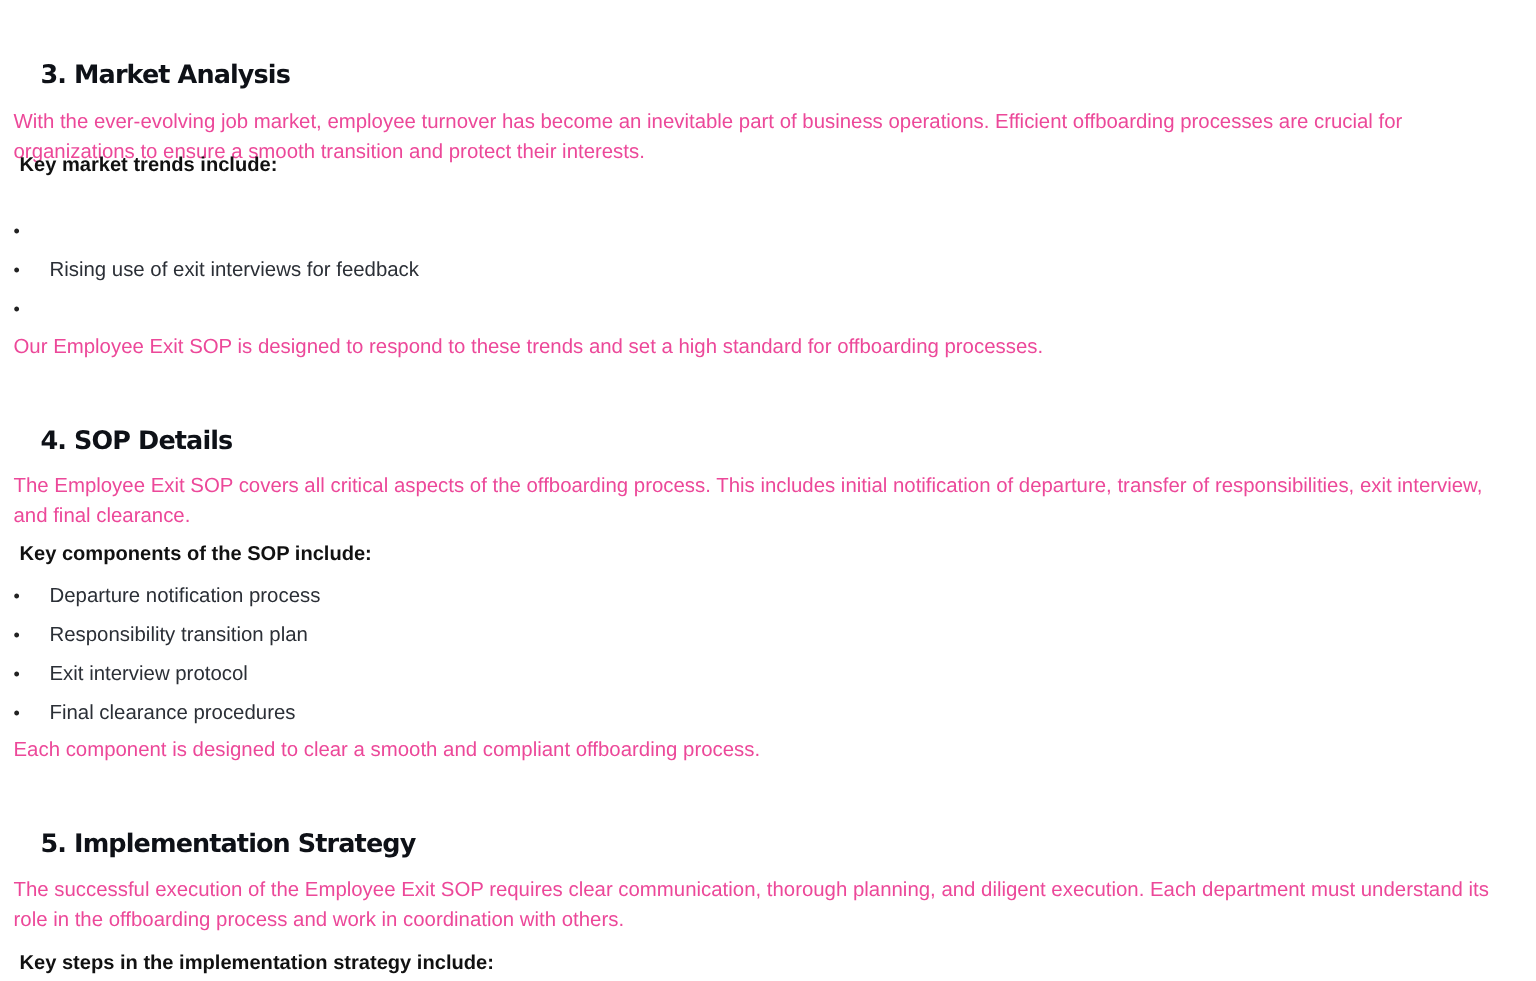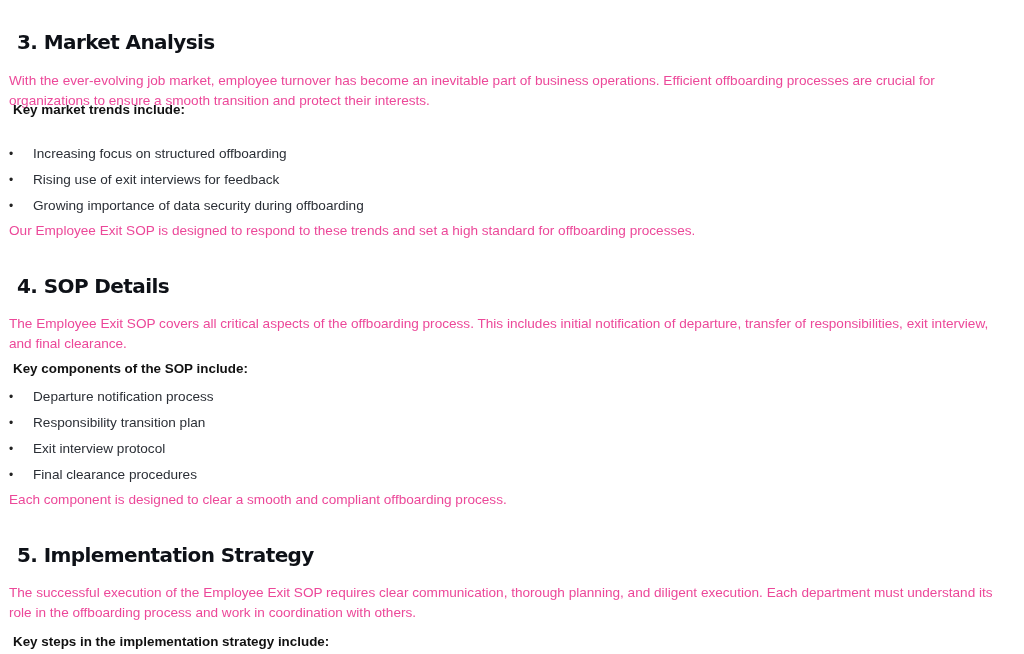--- a/index.html
+++ b/index.html
@@ -15,24 +15,24 @@
       color: #2b2f36;
       position: relative;
     }
     .doc {
       position: absolute;
       left: 9px;
       top: 0;
       width: 1000px;
     }
     h2 {
-      margin: 8px;
+      margin: 18px;
       font-family: "DejaVu Sans", "Liberation Sans", sans-serif;
       font-weight: bold;
-      font-size: 20px;
+      font-size: 17px;
       letter-spacing: -0.6px;
       color: #0e1117;
       position: absolute;
       left: 0;
     }
     p {
       margin: 0;
       font-size: 13.6px;
       line-height: 20px;
       color: #ec4899;
@@ -73,23 +73,23 @@
 </head>
 <body>
 
 <div class="doc">
 
   <section>
     <h2 style="top:22px;">3. Market Analysis</h2>
     <p style="top:71px;">With the ever-evolving job market, employee turnover has become an inevitable part of business operations. Efficient offboarding processes are crucial for organizations to ensure a smooth transition and protect their interests.</p>
     <div class="lead" style="top:102px;">Key market trends include:</div>
     <ul style="top:144px;">
-      <li><span class="bullet">•</span><span>Increasing focus on structured offboarding</span></li>
+      <li><span class="bullet">•</span></li>
       <li><span class="bullet">•</span><span>Rising use of exit interviews for feedback</span></li>
-      <li><span class="bullet">•</span><span>Growing importance of data security during offboarding</span></li>
+      <li><span class="bullet">•</span></li>
     </ul>
     <p style="top:221px;">Our Employee Exit SOP is designed to respond to these trends and set a high standard for offboarding processes.</p>
   </section>
 
   <section>
     <h2 style="top:266px;">4. SOP Details</h2>
     <p style="top:314px;">The Employee Exit SOP covers all critical aspects of the offboarding process. This includes initial notification of departure, transfer of responsibilities, exit interview, and final clearance.</p>
     <div class="lead" style="top:361px;">Key components of the SOP include:</div>
     <ul style="top:387px;">
       <li><span class="bullet">•</span><span>Departure notification process</span></li>

